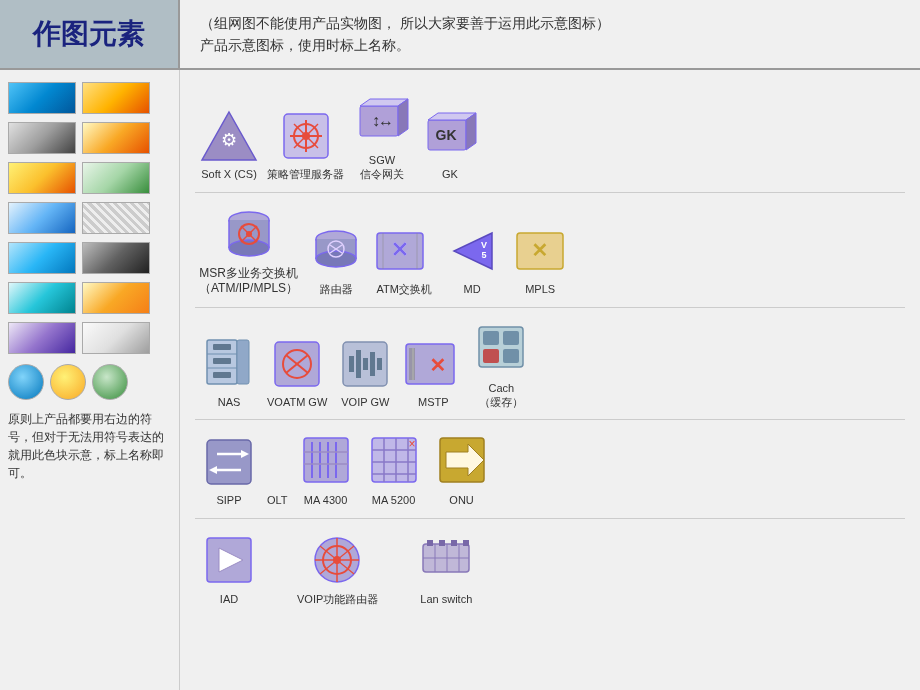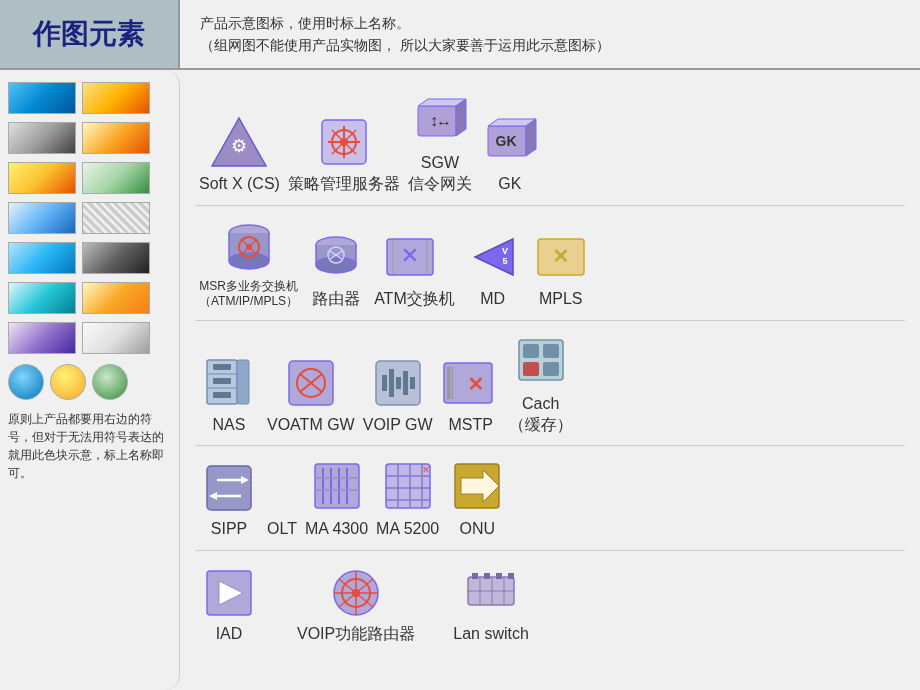--- a/index.html
+++ b/index.html
@@ -57,21 +57,20 @@
 
     
     .left-panel {
       width: 180px;
       padding: 10px 8px;
       display: flex;
       flex-direction: column;
       gap: 4px;
       border-right: 1px solid #ccc;
       background: #f0f0f0;
-      border-radius: 15px;
     }
 
     .color-row {
       display: flex;
       gap: 6px;
       align-items: center;
       height: 36px;
     }
 
     .color-block {
@@ -165,21 +164,21 @@
 
     .icon-img {
       width: 60px;
       height: 55px;
       display: flex;
       align-items: center;
       justify-content: center;
     }
 
     .icon-label {
-      font-size: 16px;
+      font-size: 11px;
       color: #333;
       text-align: center;
       line-height: 1.3;
     }
 
     
     svg { overflow: visible; }
 
     
     .icon-row {
@@ -194,22 +193,22 @@
 </head>
 <body>
 
 <div class="page">
 
   <div class="header">
     <div class="header-title">
       <span>作图元素</span>
     </div>
     <div class="header-desc">
+      <span>（组网图不能使用产品实物图，  所以大家要善于运用此示意图标）</span>
       <span>产品示意图标，使用时标上名称。</span>
-      <span>（组网图不能使用产品实物图，  所以大家要善于运用此示意图标）</span>
     </div>
   </div>
 
   <div class="main">
 
     <div class="left-panel">
 
       <div class="color-row">
         <div class="color-block block-blue-dark"></div>
         <div class="color-block block-tan"></div>

